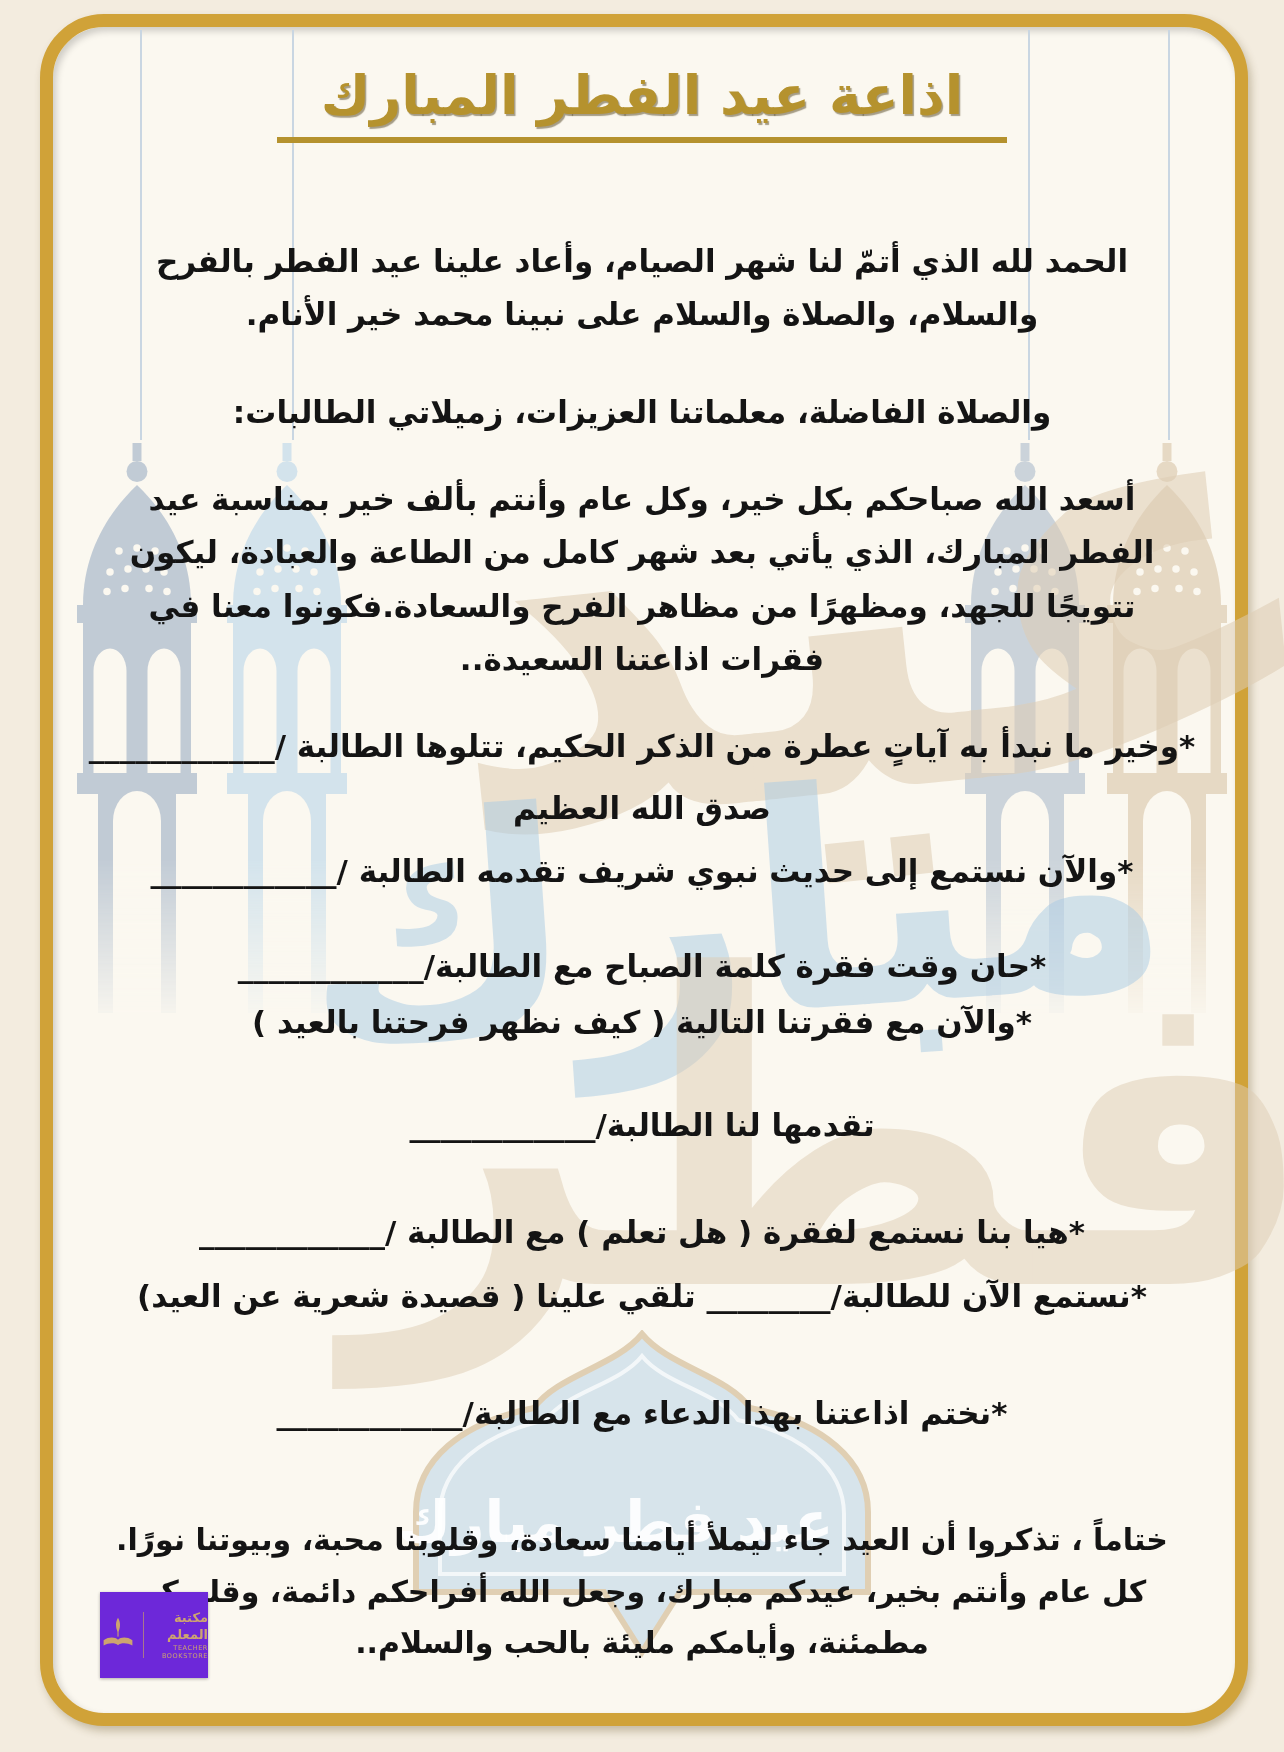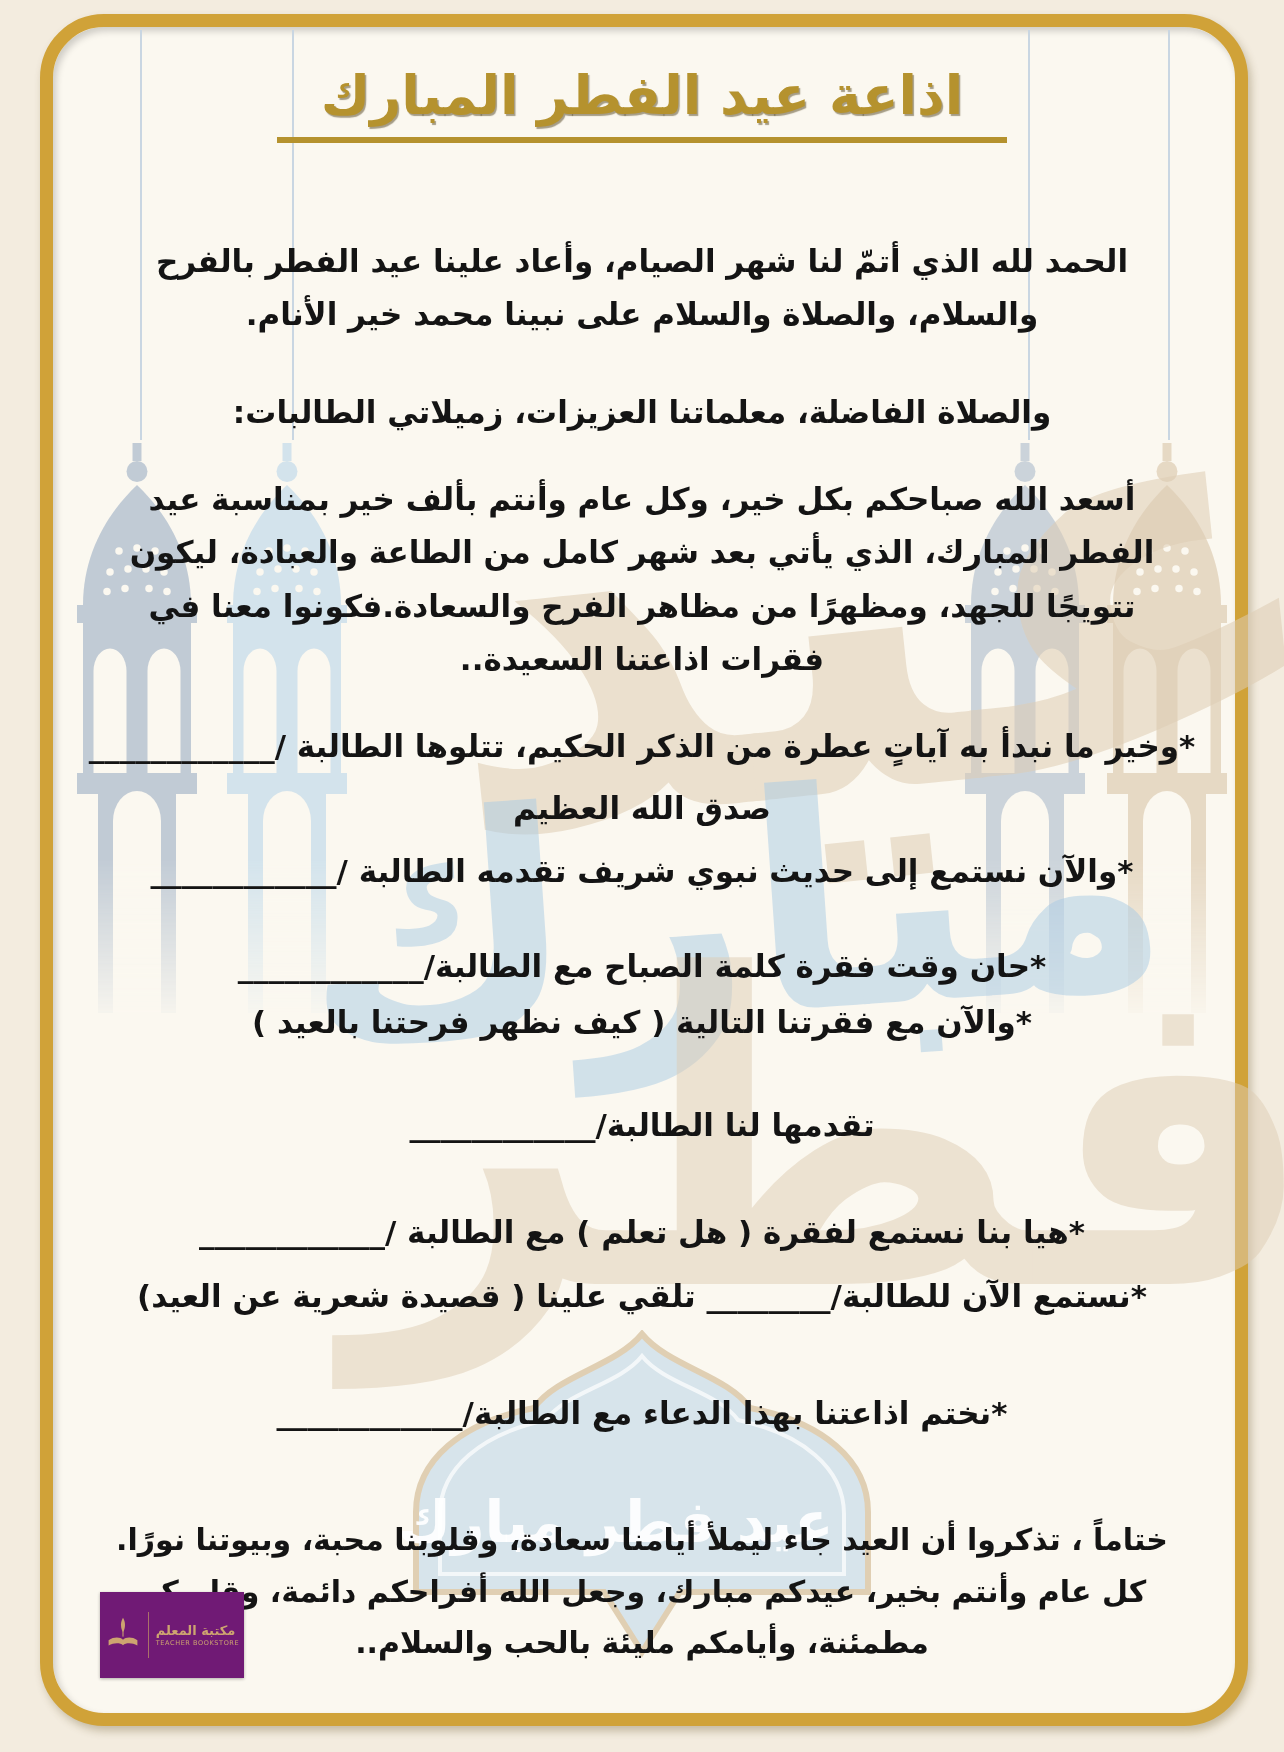--- a/index.html
+++ b/index.html
@@ -54,22 +54,22 @@
   .seg-2{margin-top:10px;}
   .seg-3{margin-top:42px;}
   .seg-4{margin-top:2px;}
   .seg-5{margin-top:50px;}
   .seg-6{margin-top:54px;}
   .seg-7{}
   .seg-8{margin-top:64px;}
   .p-closing{margin:74px auto 0; font-size:30px; max-width:1075px;}
   
   .logo{
-    position:absolute; left:100px; top:1592px; width:144px; height:86px;
-    background:#701a75; z-index:4;
+    position:absolute; left:100px; top:1592px; width:108px; height:86px;
+    background:#6d28d9; z-index:4;
     display:flex; align-items:center; justify-content:center; gap:7px;
     box-shadow:0 1px 3px rgba(0,0,0,.3);
   }
   .logo-divider{width:1px; height:46px; background:rgba(201,159,98,.65);}
   .logo-texts{display:flex; flex-direction:column; align-items:flex-end; direction:rtl;}
   .logo-ar{font-size:13px; font-weight:bold; color:#cda470; line-height:1.3;}
   .logo-en{font-size:6.5px; letter-spacing:.6px; color:#cda470;}
 </style>
 </head>
 <body>

